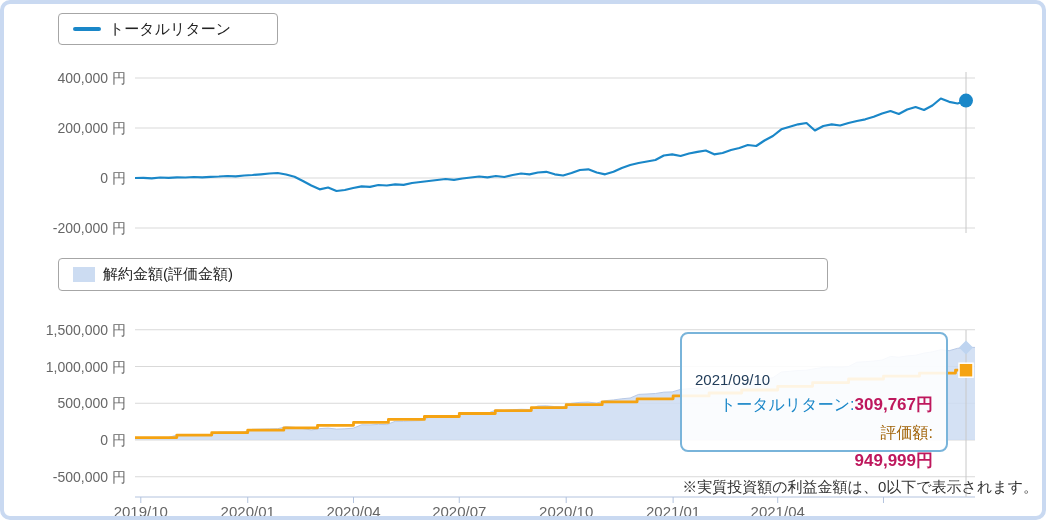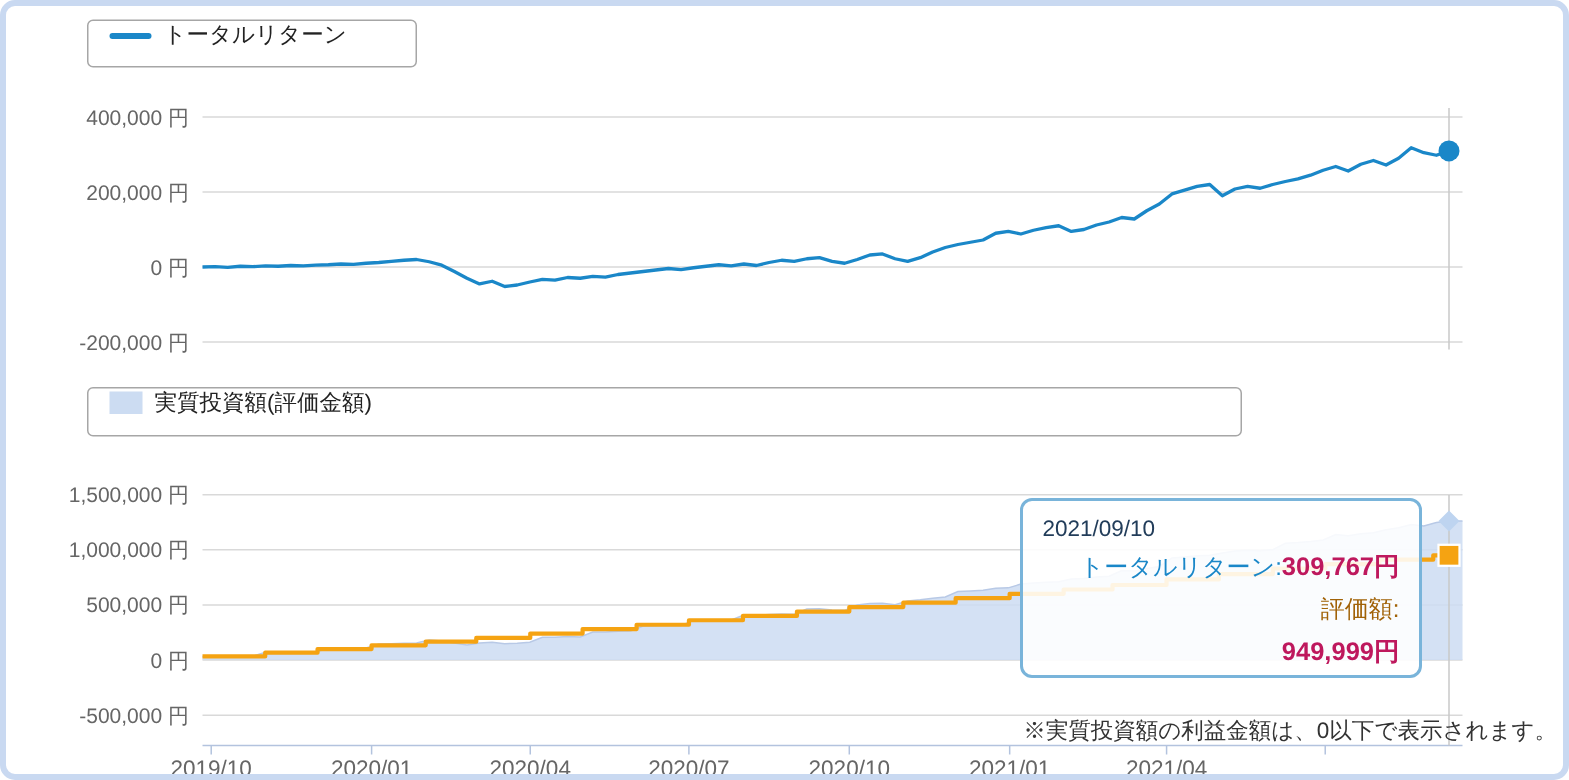--- a/index.html
+++ b/index.html
@@ -1,30 +1,30 @@
 <!DOCTYPE html>
 <html><head>
 <meta charset="utf-8">
 <style>
   html,body{margin:0;padding:0;background:#fff;font-family:"Liberation Sans",sans-serif;}
   .stage{position:relative;width:1046px;height:520px;background:#ffffff;overflow:hidden;}
   .frame-border{position:absolute;inset:0;border:4px solid #c9d9f1;border-radius:10px;pointer-events:none;z-index:50;}
   #charts-canvas{position:absolute;left:0;top:0;z-index:1;}
   #charts-canvas text{font-family:"Liberation Sans",sans-serif;}
-  .legend-box{position:absolute;background:#fff;border:1px solid #a6a6a6;border-radius:4px;display:flex;align-items:flex-start;z-index:5;font-size:15px;color:#222;box-sizing:border-box;}
+  .legend-box{position:absolute;background:#fff;border:1px solid #a6a6a6;border-radius:4px;display:flex;align-items:center;z-index:5;font-size:15px;color:#222;box-sizing:border-box;}
   #legend-top{left:58px;top:13px;width:220px;height:32px;padding-left:14px;}
   #legend-bottom{left:58px;top:258px;width:770px;height:33px;padding-left:14px;}
   .legend-item{display:flex;align-items:center;gap:8px;white-space:nowrap;}
   .swatch-line{width:28px;height:4px;border-radius:2px;}
   .swatch-rect{width:22px;height:15px;}
   #legend-bottom .legend-item + .legend-item{margin-left:38px;}
   #tooltip{position:absolute;left:680px;top:332px;width:268px;height:120px;box-sizing:border-box;
     background:rgba(255,255,255,0.88);border:2px solid #79b4da;border-radius:8px;
     padding:8px 13px 6px 13px;z-index:10;}
-  .tt-date{font-size:15px;line-height:22px;}
+  .tt-date{font-size:15px;line-height:22px;margin-top:27px;}
   .tt-row{display:flex;justify-content:flex-end;align-items:baseline;line-height:28px;font-size:16px;white-space:nowrap;}
   .tt-val{font-weight:bold;color:#be185d;font-size:17px;}
   #note{position:absolute;right:8px;top:478px;font-size:15px;color:#333;z-index:20;white-space:nowrap;}
 </style>
 </head>
 <body>
 
 <div class="stage">
 
   <svg id="charts-canvas" width="1046" height="520" viewBox="0 0 1046 520">
@@ -76,21 +76,21 @@
   <div class="legend-box" id="legend-top">
     <div class="legend-item">
       <span class="swatch-line" id="sw-total" style="background: rgb(26, 135, 200);"></span>
       <span>トータルリターン</span>
     </div>
   </div>
 
   <div class="legend-box" id="legend-bottom">
     <div class="legend-item">
       <span class="swatch-rect" id="sw-area" style="background: rgb(204, 220, 242);"></span>
-      <span>実質投資額(評価金額)</span>
+      <span>解約金額(評価金額)</span>
     </div>
   </div>
 
   <div id="tooltip">
     <div class="tt-date" id="tt-date" style="color: rgb(34, 61, 90);">2021/09/10</div>
     <div class="tt-row">
       <span class="tt-label" style="color: rgb(26, 135, 200);">トータルリターン:</span>
       <span class="tt-val">309,767円</span>
     </div>
     <div class="tt-row">

